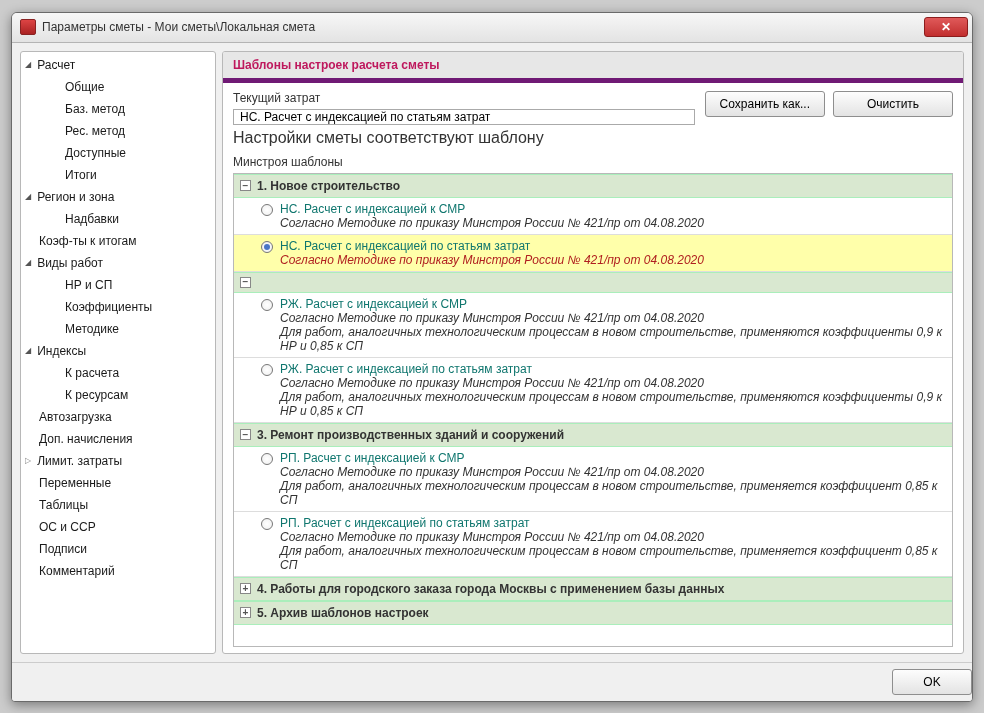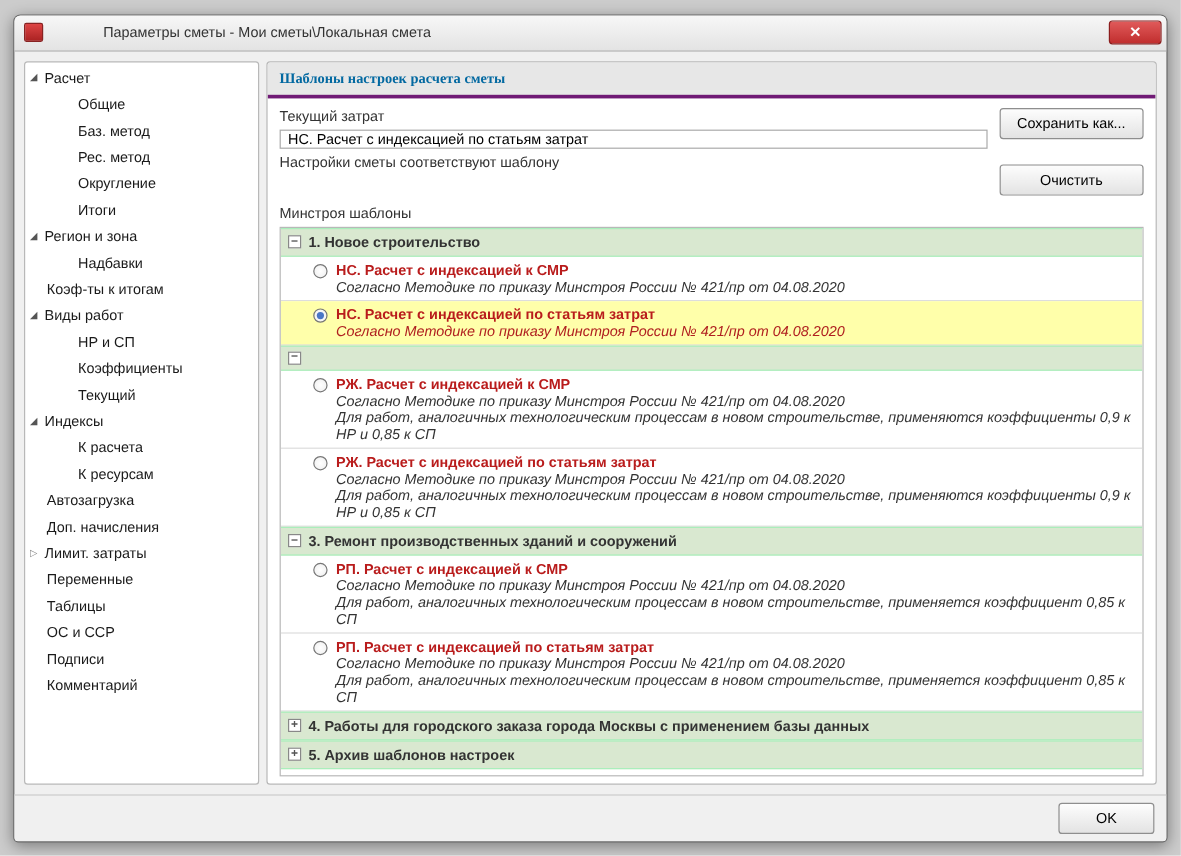--- a/index.html
+++ b/index.html
@@ -1,48 +1,48 @@
 <!DOCTYPE html>
 <html><head>
 <meta charset="utf-8">
 <style>
 * { box-sizing: border-box; margin: 0; padding: 0; font-family: Tahoma, Arial, sans-serif; font-size: 12px; }
 body { background: #ccc; display: flex; align-items: center; justify-content: center; height: 713px; width: 984px; }
 .window { width: 962px; height: 690px; background: #f0f0f0; border: 1px solid #6a6a6a; border-radius: 6px 6px 4px 4px; box-shadow: 0 3px 12px rgba(0,0,0,.4); display: flex; flex-direction: column; overflow: hidden; }
 .titlebar { height: 30px; background: linear-gradient(#f7f7f7,#e3e3e3); border-bottom: 1px solid #b4b4b4; display: flex; align-items: center; padding: 0 4px 0 8px; }
 .titlebar .app-icon { width: 16px; height: 16px; background: linear-gradient(#d44,#a22); border: 1px solid #822; border-radius: 2px; margin-right: 6px; display:flex; align-items:center; justify-content:center; color:#fff; font-size:9px;}
-.titlebar .title { flex: 1; color: #333; margin-left: 44px; }
+.titlebar .title { flex: 1; color: #333; }
 .close-btn { width: 44px; height: 20px; background: linear-gradient(#e05a5a,#c12e2e); border: 1px solid #8b1d1d; border-radius: 3px; color: #fff; display: flex; align-items: center; justify-content: center; font-weight: bold; font-size: 13px; }
 .body { flex: 1; display: flex; padding: 8px; gap: 6px; overflow: hidden; }
 .sidebar { width: 196px; border: 1px solid #b8b8b8; border-radius: 3px; background: #fff; overflow-y: auto; padding: 2px 0; }
 .nav-item { padding: 4px 6px 4px 18px; color: #1a1a1a; cursor: default; white-space: nowrap; display:flex; align-items:center; }
 .nav-item.child { padding-left: 44px; }
 .nav-item.expander::before { content: "◢"; font-size: 8px; margin-left: -14px; margin-right: 6px; color: #555; transform: rotate(0deg); display:inline-block;}
 .nav-item.expander.collapsed::before { content: "▷"; font-size: 8px; color: #888; }
 .main { flex: 1; display: flex; flex-direction: column; border: 1px solid #b8b8b8; border-radius: 3px; background: #fff; padding: 6px 10px 6px 10px; overflow: hidden; }
-.section-title { font-weight: bold; color: #0369a1; background: #e7e7e7; margin: -6px -10px 8px -10px; padding: 6px 10px; border-bottom: 3px solid #701a75; font-family: Liberation Serif, serif;}
+.section-title { font-weight: bold; color: #be185d; background: #e7e7e7; margin: -6px -10px 8px -10px; padding: 6px 10px; border-bottom: 5px solid #701a75;}
 .label { color: #333; }
 .template-input { flex: 1; height: 26px; border: 1px solid #aaa; padding: 0 6px; background: #fff; }
 .btn { height: 26px; min-width: 120px; padding: 0 14px; background: linear-gradient(#fdfdfd,#e3e3e3); border: 1px solid #8e8e8e; border-radius: 3px; cursor: default; display:flex; align-items:center; justify-content:center; }
-.note { color: #333; font-size: 12px; }
+.note { color: #333; font-size: 16px; }
 .templates { flex: 1; border: 1px solid #b8b8b8; overflow-y: auto; margin-top: 4px; }
 .grp-header { background: #d9e8d0; border-top: 1px solid #aeb; border-bottom: 1px solid #aeb; padding: 4px 6px; font-weight: bold; color: #333; display:flex; align-items:center; gap:6px;}
 .grp-header .toggle { width: 11px; height: 11px; border: 1px solid #888; background: #fff; display: inline-flex; align-items: center; justify-content: center; font-size: 10px; line-height: 1; color:#555;}
 .template-item { display: flex; padding: 4px 6px 4px 20px; border-bottom: 1px solid #ddd; }
 .template-item.selected { background: #ffffaa; }
 .radio-col { width: 26px; display: flex; align-items: flex-start; padding-top: 2px;justify-content:center;}
 .radio { width: 12px; height: 12px; border: 1px solid #777; border-radius: 50%; background: radial-gradient(#fff, #eee); display:flex;align-items:center;justify-content:center;}
 .radio.checked::after { content:""; width:6px; height:6px; background:#4a76c6; border-radius:50%;}
 .template-text { flex: 1; }
-.template-text .ttitle { font-weight: bold; color: #b91c1c; }
+.template-text .ttitle { font-weight: normal; color: #0f766e; }
 .template-text .tdesc { color: #333; font-style: italic; }
 .template-item.selected .tdesc { color: #b02020; }
-.footer { padding: 6px 10px; display: flex; justify-content: flex-end; border-top: 1px solid #ccc; background: #f0f0f0;}
+.footer { padding: 6px 0; display: flex; justify-content: flex-end; border-top: 1px solid #ccc; background: #f0f0f0;}
 .footer .btn { min-width: 80px; }
-.right-col { display:flex; flex-direction:column; gap:21px; }
+.right-col { display:flex; flex-direction:row; gap:8px; }
 .template-top { display:flex; gap:10px; align-items:flex-start;}
 .template-left { flex:1; display:flex; flex-direction:column; gap:4px;}
 </style>
 </head>
 <body>
 
 <div class="window">
   <div class="titlebar">
     <div class="app-icon"></div>
     <div class="title">Параметры сметы - Мои сметы\Локальная смета</div>
@@ -58,21 +58,21 @@
         <div class="nav-item child">
           <span>Общие</span>
         </div>
         <div class="nav-item child">
           <span>Баз. метод</span>
         </div>
         <div class="nav-item child">
           <span>Рес. метод</span>
         </div>
         <div class="nav-item child">
-          <span>Округление</span>
+          <span>Доступные</span>
         </div>
         <div class="nav-item child">
           <span>Итоги</span>
         </div>
         <div class="nav-item expander">
           <span>Регион и зона</span>
         </div>
         <div class="nav-item child">
           <span>Надбавки</span>
         </div>
@@ -82,21 +82,21 @@
         <div class="nav-item expander">
           <span>Виды работ</span>
         </div>
         <div class="nav-item child">
           <span>НР и СП</span>
         </div>
         <div class="nav-item child">
           <span>Коэффициенты</span>
         </div>
         <div class="nav-item child">
-          <span>Текущий</span>
+          <span>Методике</span>
         </div>
         <div class="nav-item expander">
           <span>Индексы</span>
         </div>
         <div class="nav-item child">
           <span>К расчета</span>
         </div>
         <div class="nav-item child">
           <span>К ресурсам</span>
         </div>

